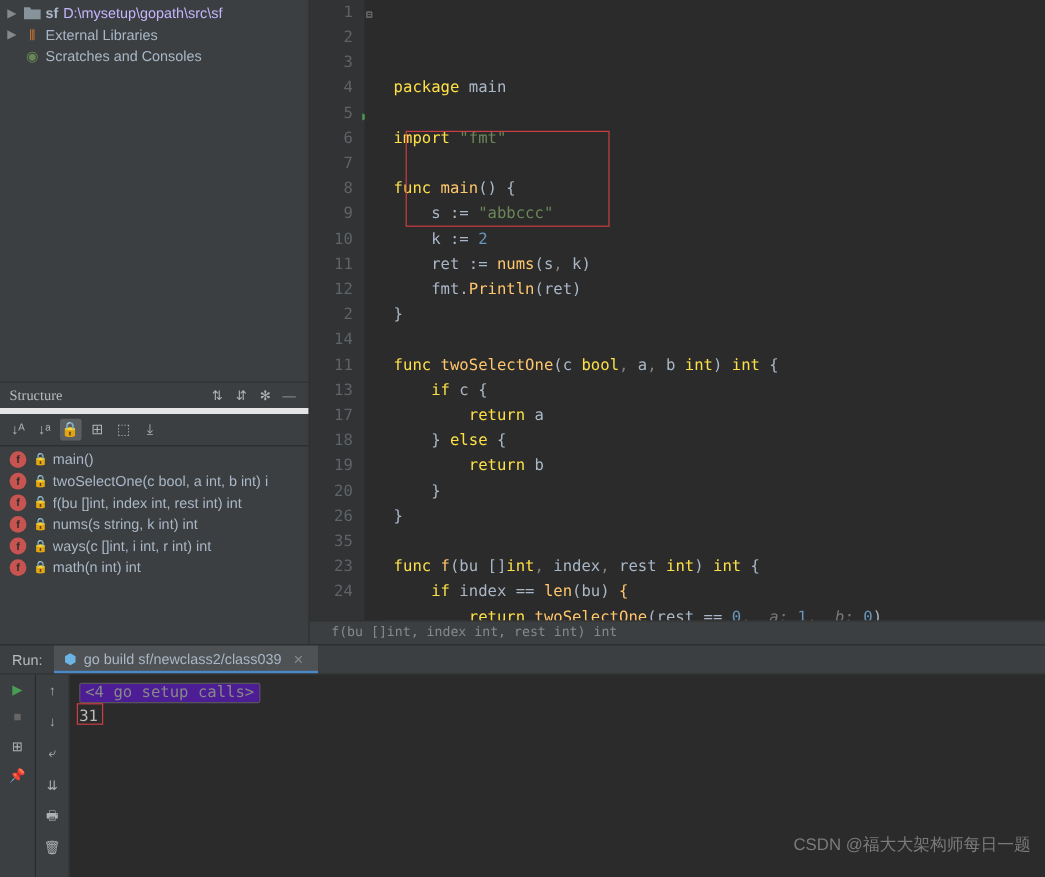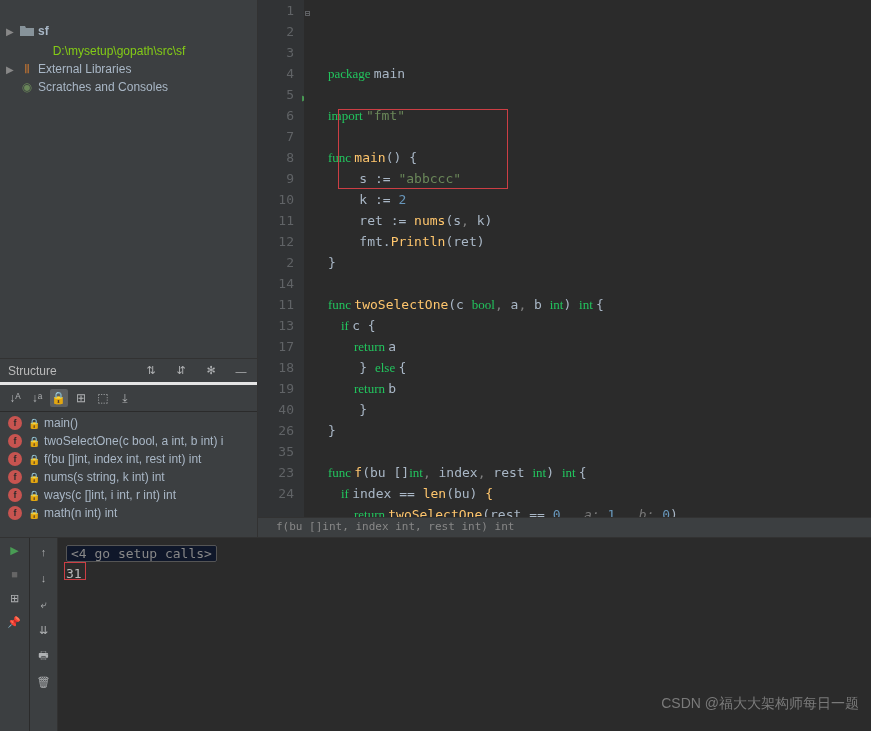--- a/index.html
+++ b/index.html
@@ -5,61 +5,61 @@
 * { box-sizing: border-box; margin: 0; padding: 0; }
 body { background: #2b2b2b; color: #a9b7c6; font-family: 'Segoe UI', sans-serif; font-size: 12px; width: 871px; height: 731px; overflow: hidden; position: relative; }
 .container { display: flex; flex-direction: column; height: 100%; }
 .top-area { display: flex; flex: 1; min-height: 0; }
 .left-panel { width: 258px; display: flex; flex-direction: column; background: #3c3f41; border-right: 1px solid #323232; }
 .project-tree { flex: 0 0 auto; padding: 2px 0; }
 .tree-item { display: flex; align-items: center; padding: 2px 6px; gap: 4px; cursor: pointer; }
 .chevron { width: 10px; display: inline-block; color: #888; font-size: 10px; }
 .folder-icon { color: #87939a; width: 14px; height: 12px; display:inline-flex; align-items:center; justify-content:center;}
 .structure-panel { border-top: 1px solid #323232; display: flex; flex-direction: column; flex: 1; min-height: 0; margin-top: 260px;}
-.structure-header { display: flex; align-items: center; padding: 4px 8px; border-bottom: 3px solid #e5e5e5; gap: 14px; height: 26px;}
+.structure-header { display: flex; align-items: center; padding: 4px 8px; border-bottom: 5px solid #e5e5e5; gap: 4px; height: 26px; font-family: Liberation Serif, serif;}
 .structure-title { flex: 1; font-size: 12px; color: #bbb; }
 .tool-icon { width: 16px; height: 16px; display: inline-flex; align-items: center; justify-content: center; color: #afb1b3; cursor: pointer; font-size: 11px;}
 .structure-toolbar { display: flex; gap: 4px; padding: 4px 6px; border-bottom: 1px solid #2b2b2b; align-items:center;}
 .structure-list { flex: 1; overflow: auto; padding: 2px 0; }
 .struct-item { display: flex; align-items: center; gap: 6px; padding: 2px 8px; }
 .fn-icon { width: 14px; height: 14px; border-radius: 50%; background: #c75450; color: #2b2b2b; font-size: 9px; font-weight: bold; display: inline-flex; align-items: center; justify-content: center; }
 .lock-icon { color: #b07a3c; font-size: 10px; width: 10px;}
 .editor-panel { flex: 1; display: flex; flex-direction: column; background: #2b2b2b; min-width: 0;}
 .editor-body { flex: 1; display: flex; overflow: hidden; font-family: 'Consolas', monospace; font-size: 13px; line-height: 21px; }
 .gutter { width: 46px; background: #313335; text-align: right; padding-right: 10px; color: #606366; user-select: none; position: relative;}
 .gutter-row { height: 21px; position: relative;}
 .gutter-play { position: absolute; right: -14px; top: 3px; color: #499c54; font-size: 10px;}
 .fold-col { width: 14px; background: #2b2b2b; position: relative;}
 .fold-mark { position: absolute; left: 1px; color: #606366; font-size: 9px;}
 .code-area { flex: 1; padding-left: 6px; position: relative; white-space: pre; color: #a9b7c6; overflow: hidden;}
 .code-line { height: 21px; padding-left: 4px;}
-.kw { color: #22c55e; font-family: Liberation Serif, serif; }
+.kw { color: #fde047; }
 .str { color: #6a8759; }
 .num { color: #6897bb; }
 .fn { color: #ffc66d; }
 .ident { color: #a9b7c6; }
 .cm { color: #808080; }
 .hint { color: #787878; font-style: italic;}
 .red-box { position: absolute; border: 1px solid #cc3e44; pointer-events: none;}
 .breadcrumb { height: 20px; border-top: 1px solid #323232; background: #3c3f41; color: #888; font-size: 11px; padding: 2px 18px; font-family: 'Consolas', monospace;}
 .bottom-panel { height: 194px; background: #2b2b2b; border-top: 1px solid #323232; display: flex; flex-direction: column; }
 .run-tab-bar { height: 24px; background: #3c3f41; display: flex; align-items: stretch; border-bottom: 1px solid #323232;}
 .run-label { padding: 4px 10px; color: #bbb; font-size: 12px; display:flex; align-items:center;}
 .run-tab { background: #4e5254; padding: 3px 8px; display: flex; align-items: center; gap: 6px; font-size: 12px; border-bottom: 2px solid #4a88c7;}
 .run-body { flex: 1; display: flex; }
 .run-toolbar-left { width: 30px; background: #3c3f41; display: flex; flex-direction: column; align-items: center; padding-top: 4px; gap: 8px; border-right: 1px solid #2b2b2b;}
 .run-toolbar-left2 { width: 28px; background: #3c3f41; display: flex; flex-direction: column; align-items: center; padding-top: 6px; gap: 10px; border-right: 1px solid #323232;}
 .console { flex: 1; padding: 6px 8px; font-family: 'Consolas', monospace; font-size: 13px; color: #bbb; position: relative; line-height: 20px;}
-.console-fold { background: #0f172a; border: 1px solid #555; padding: 0 4px; border-radius: 2px; color: #888;}
+.console-fold { background: #4c1d95; border: 1px solid #555; padding: 0 4px; border-radius: 2px; color: #888;}
 .watermark { position: absolute; bottom: 18px; right: 12px; color: #7a7a7a; font-size: 14px; pointer-events: none; font-family: sans-serif;}
 .toolbar-btn { width: 18px; height: 18px; display: inline-flex; align-items: center; justify-content: center; color: #afb1b3; cursor: pointer;}
 .toolbar-btn.active { background: #5c5f61; border-radius: 2px;}
 .close-x { color: #888; cursor: pointer; font-size: 14px; padding: 0 4px;}
 svg { display: block; }
-.path-gray { color: #84cc16; margin-top: 40px;}
+.path-gray { color: #c4b5fd;}
 </style>
 </head>
 <body>
 
 <div class="container">
   <div class="top-area">
 
     <div class="left-panel">
       <div class="project-tree">
         <div class="tree-item">
@@ -149,21 +149,21 @@
             <div class="gutter-row">10</div>
             <div class="gutter-row">11</div>
             <div class="gutter-row">12</div>
             <div class="gutter-row">2</div>
             <div class="gutter-row">14</div>
             <div class="gutter-row">11</div>
             <div class="gutter-row">13</div>
             <div class="gutter-row">17</div>
             <div class="gutter-row">18</div>
             <div class="gutter-row">19</div>
-            <div class="gutter-row">40</div>
+            <div class="gutter-row">20</div>
             <div class="gutter-row">26</div>
             <div class="gutter-row">35</div>
             <div class="gutter-row">23</div>
             <div class="gutter-row">24</div>
           </div>
         <div class="fold-col" id="fold-col">
             <div style="height: 21px;">
               <span class="fold-mark" style="top: 3px;">⊟</span>
             </div>
             <div style="height: 21px;"></div>
@@ -202,20 +202,28 @@
           </div>
         <div class="code-area" id="code-area">
           <div class="red-box" style="left:20px; top:109px; width:170px; height:80px;"></div>
         <div class="code-line"><span class="kw">package </span><span class="ident">main</span></div><div class="code-line"></div><div class="code-line"><span class="kw">import </span><span class="str">"fmt"</span></div><div class="code-line"></div><div class="code-line"><span class="kw">func </span><span class="fn">main</span><span class="ident">() {</span></div><div class="code-line"><span class="ident">    s </span><span class="ident">:= </span><span class="str">"abbccc"</span></div><div class="code-line"><span class="ident">    k </span><span class="ident">:= </span><span class="num">2</span></div><div class="code-line"><span class="ident">    ret </span><span class="ident">:= </span><span class="fn">nums</span><span class="ident">(s</span><span class="cm">, </span><span class="ident">k)</span></div><div class="code-line"><span class="ident">    fmt.</span><span class="fn">Println</span><span class="ident">(ret)</span></div><div class="code-line"><span class="ident">}</span></div><div class="code-line"></div><div class="code-line"><span class="kw">func </span><span class="fn">twoSelectOne</span><span class="ident">(c </span><span class="kw">bool</span><span class="cm">, </span><span class="ident">a</span><span class="cm">, </span><span class="ident">b </span><span class="kw">int</span><span class="ident">) </span><span class="kw">int </span><span class="ident">{</span></div><div class="code-line"><span class="kw">    if </span><span class="ident">c {</span></div><div class="code-line"><span class="kw">        return </span><span class="ident">a</span></div><div class="code-line"><span class="ident">    } </span><span class="kw">else </span><span class="ident">{</span></div><div class="code-line"><span class="kw">        return </span><span class="ident">b</span></div><div class="code-line"><span class="ident">    }</span></div><div class="code-line"><span class="ident">}</span></div><div class="code-line"></div><div class="code-line"><span class="kw">func </span><span class="fn">f</span><span class="ident">(bu []</span><span class="kw">int</span><span class="cm">, </span><span class="ident">index</span><span class="cm">, </span><span class="ident">rest </span><span class="kw">int</span><span class="ident">) </span><span class="kw">int </span><span class="ident">{</span></div><div class="code-line"><span class="kw">    if </span><span class="ident">index == </span><span class="fn">len</span><span class="ident">(bu) </span><span class="fn">{</span></div><div class="code-line"><span class="kw">        return </span><span class="fn">twoSelectOne</span><span class="ident">(rest == </span><span class="num">0</span><span class="cm">,  </span><span class="hint">a: </span><span class="num">1</span><span class="cm">,  </span><span class="hint">b: </span><span class="num">0</span><span class="ident">)</span></div></div>
       </div>
       <div class="breadcrumb">f(bu []int, index int, rest int) int</div>
     </div>
   </div>
 
   <div class="bottom-panel">
+    <div class="run-tab-bar">
+      <div class="run-label">Run:</div>
+      <div class="run-tab">
+        <span style="color:#6cb4e4">⬢</span>
+        <span>go build sf/newclass2/class039</span>
+        <span class="close-x">×</span>
+      </div>
+    </div>
     <div class="run-body">
       <div class="run-toolbar-left">
         <span class="tool-icon" style="color:#499c54">▶</span>
         <span class="tool-icon" style="color:#666">■</span>
         <span class="tool-icon">⊞</span>
         <span class="tool-icon">📌</span>
       </div>
       <div class="run-toolbar-left2">
         <span class="tool-icon">↑</span>
         <span class="tool-icon">↓</span>

